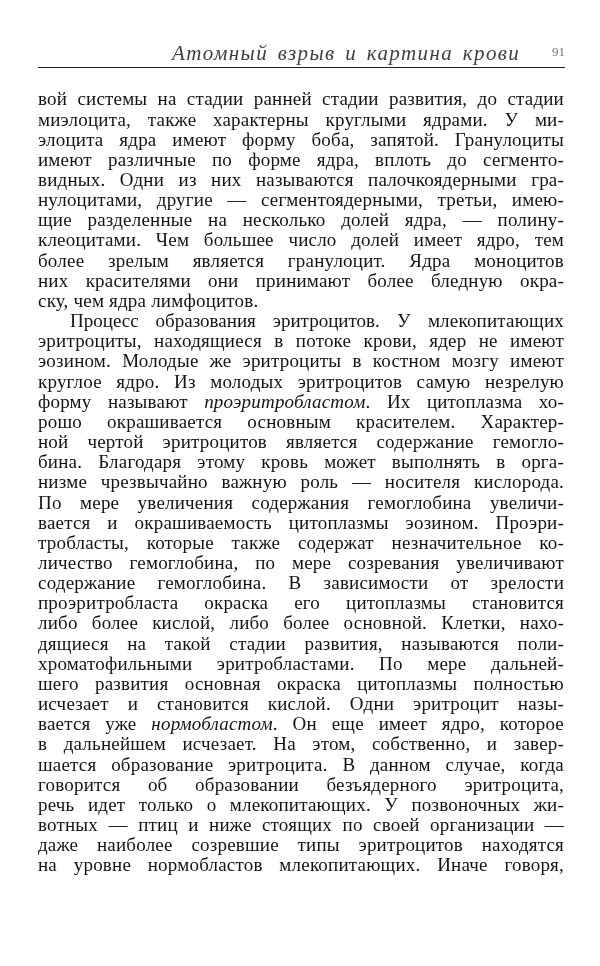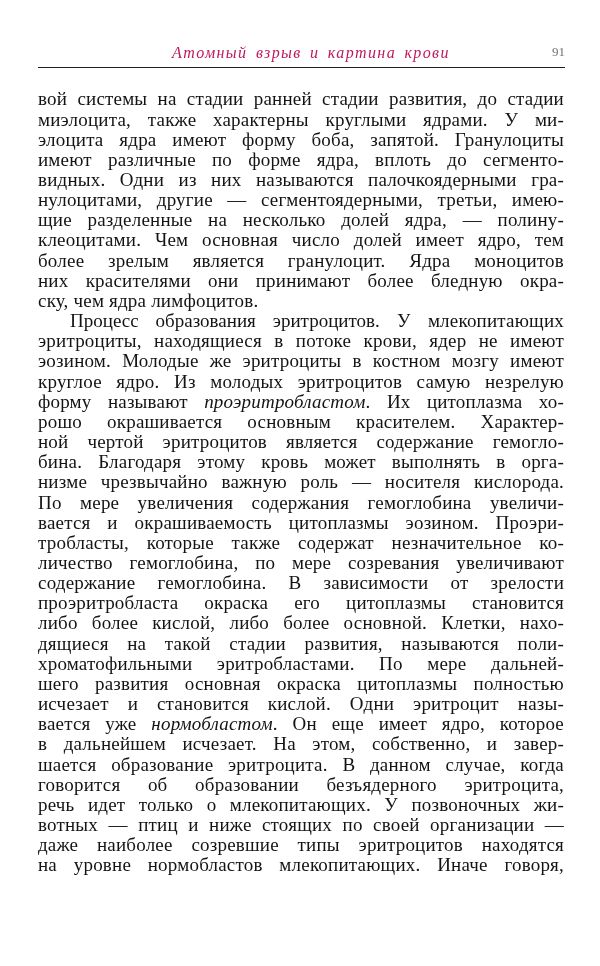--- a/index.html
+++ b/index.html
@@ -10,26 +10,26 @@
       background: #ffffff;
       overflow: hidden;
       color: #141414;
       font-family: "Liberation Serif", "DejaVu Serif", serif;
     }
     .running-title {
       position: absolute;
       left: 172px;
       top: 45px;
       font-style: italic;
-      font-size: 16px;
+      font-size: 21px;
       line-height: 16px;
       letter-spacing: 1.4px;
       word-spacing: 3px;
       white-space: nowrap;
-      color: #be185d;
+      color: #404040;
     }
     .page-number {
       position: absolute;
       right: 35px;
       top: 44px;
       font-size: 13px;
       line-height: 16px;
       color: #737373;
     }
     .header-rule {
@@ -72,21 +72,21 @@
   <div class="body-text">
 
     <div>
       <div class="line"><span>вой системы на стадии ранней стадии развития, до стадии</span></div>
       <div class="line"><span>миэлоцита, также характерны круглыми ядрами. У ми-</span></div>
       <div class="line"><span>элоцита ядра имеют форму боба, запятой. Гранулоциты</span></div>
       <div class="line"><span>имеют различные по форме ядра, вплоть до сегменто-</span></div>
       <div class="line"><span>видных. Одни из них называются палочкоядерными гра-</span></div>
       <div class="line"><span>нулоцитами, другие — сегментоядерными, третьи, имею-</span></div>
       <div class="line"><span>щие разделенные на несколько долей ядра, — полину-</span></div>
-      <div class="line"><span>клеоцитами. Чем основная число долей имеет ядро, тем</span></div>
+      <div class="line"><span>клеоцитами. Чем большее число долей имеет ядро, тем</span></div>
       <div class="line"><span>более зрелым является гранулоцит. Ядра моноцитов</span></div>
       <div class="line"><span>них красителями они принимают более бледную окра-</span></div>
       <div class="line last"><span>ску, чем ядра лимфоцитов.</span></div>
     </div>
 
     <div>
       <div class="line indent"><span class="bold">Процесс образования эритроцитов</span><span>. У млекопитающих</span></div>
       <div class="line"><span>эритроциты, находящиеся в потоке крови, ядер не имеют</span></div>
       <div class="line"><span>эозином. Молодые же эритроциты в костном мозгу имеют</span></div>
       <div class="line"><span>круглое ядро. Из молодых эритроцитов самую незрелую</span></div>

